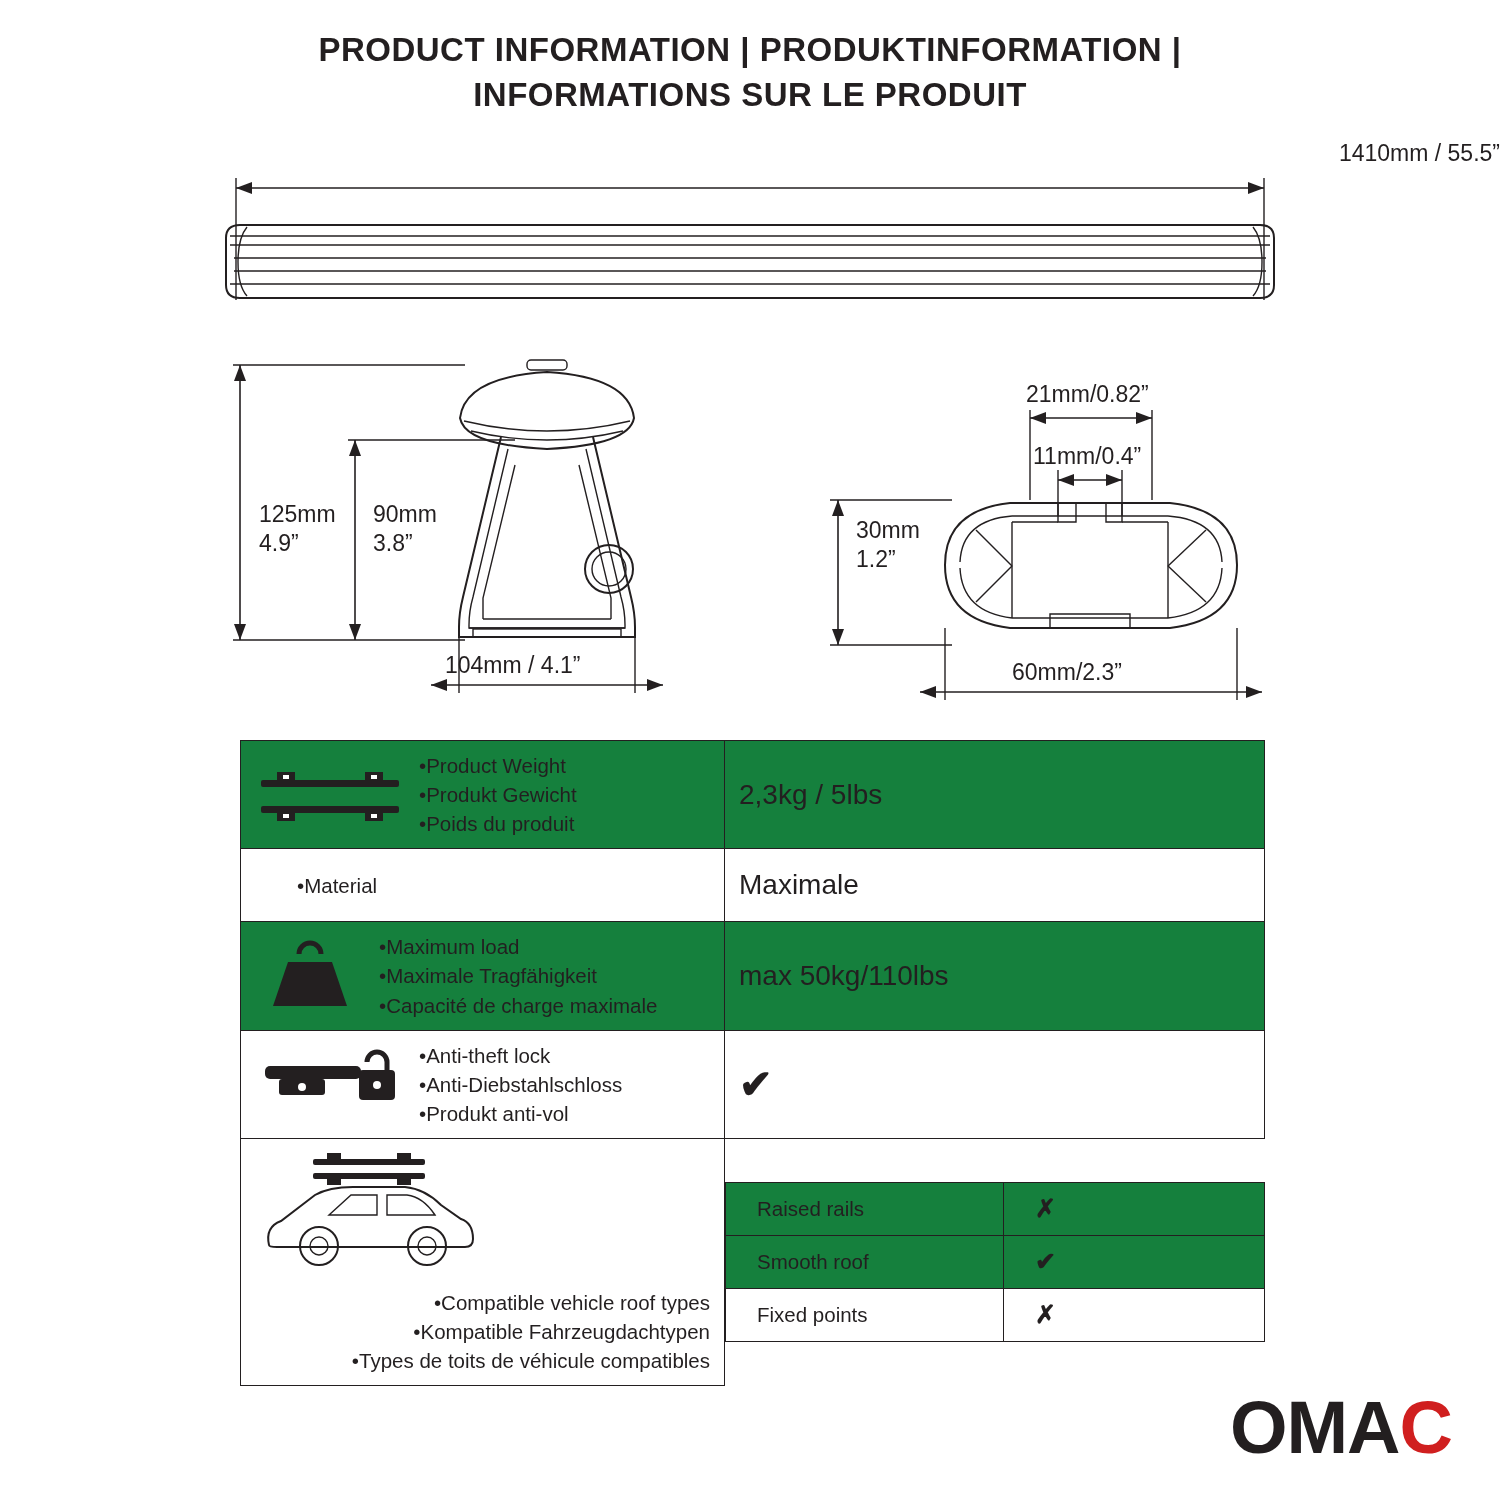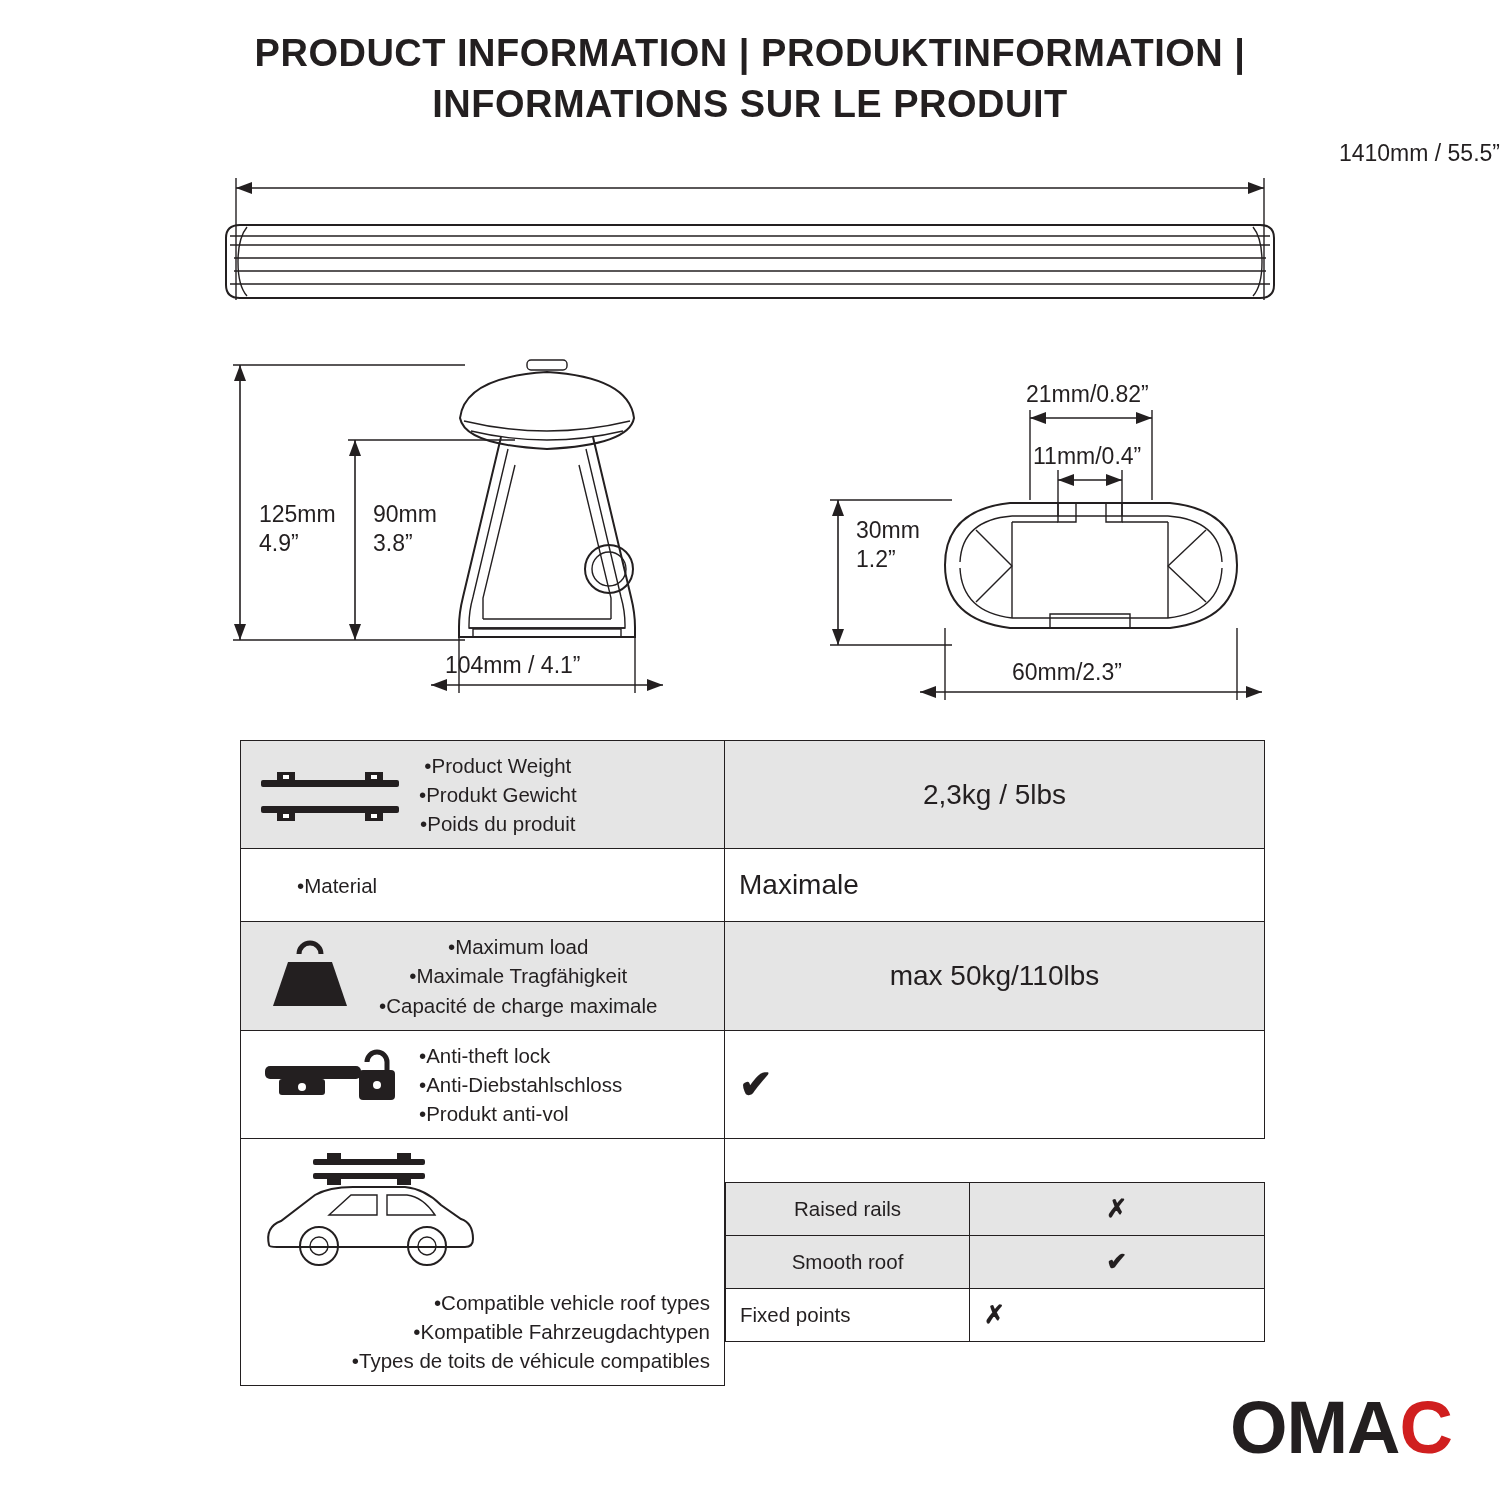--- a/index.html
+++ b/index.html
@@ -11,21 +11,21 @@
     position:relative;
     overflow:hidden;
   }
   .page { position:absolute; inset:0; }
 
   
   .title {
     position:absolute;
     top:28px; left:0; right:0;
     text-align:center;
-    font-size:38px;
+    font-size:33px;
     font-weight:bold;
     letter-spacing:0.5px;
     line-height:1.35;
     color:#231f20;
   }
   .title .l2 { display:block; }
 
   
   .top-dim-label {
     position:absolute;
@@ -48,31 +48,31 @@
     width:1025px;
     border-collapse:collapse;
     font-size:20.5px;
   }
   .spec-table td {
     border:1.5px solid #231f20;
     vertical-align:middle;
     padding:10px 14px;
   }
   .col-icon-label { width:455px; }
-  .shaded { background:#e5e5e5;text-align:center; }
+  .shaded { background:#15803d; }
   .val { font-size:28px; }
   .bullets { line-height:1.42; white-space:nowrap; }
   .bullets.wrap { white-space:normal; }
   .check { font-size:40px; line-height:1; font-weight:bold; }
   .xmark { font-size:25px; line-height:1; font-weight:bold; }
   .iconlabel-flex { display:flex; align-items:center; gap:14px; }
   .iconbox { flex:0 0 auto; }
 
   .sub-table { width:100%; border-collapse:collapse; }
-  .sub-table td { border:1.5px solid #231f20; padding:13px 14px; font-size:20.5px; }
+  .sub-table td { border:1.5px solid #231f20; padding:13px 31px; font-size:20.5px; }
   .sub-table tr td:first-child { width:215px; }
   .nested-cell { padding:0 !important; border:none !important; }
   .roof-left-cell { vertical-align:middle; text-align:center; }
 
   
   .logo {
     position:absolute;
     right:48px; bottom:30px;
     display:flex; align-items:center; gap:0px;
     font-size:74px; font-weight:bold; letter-spacing:-1px;

